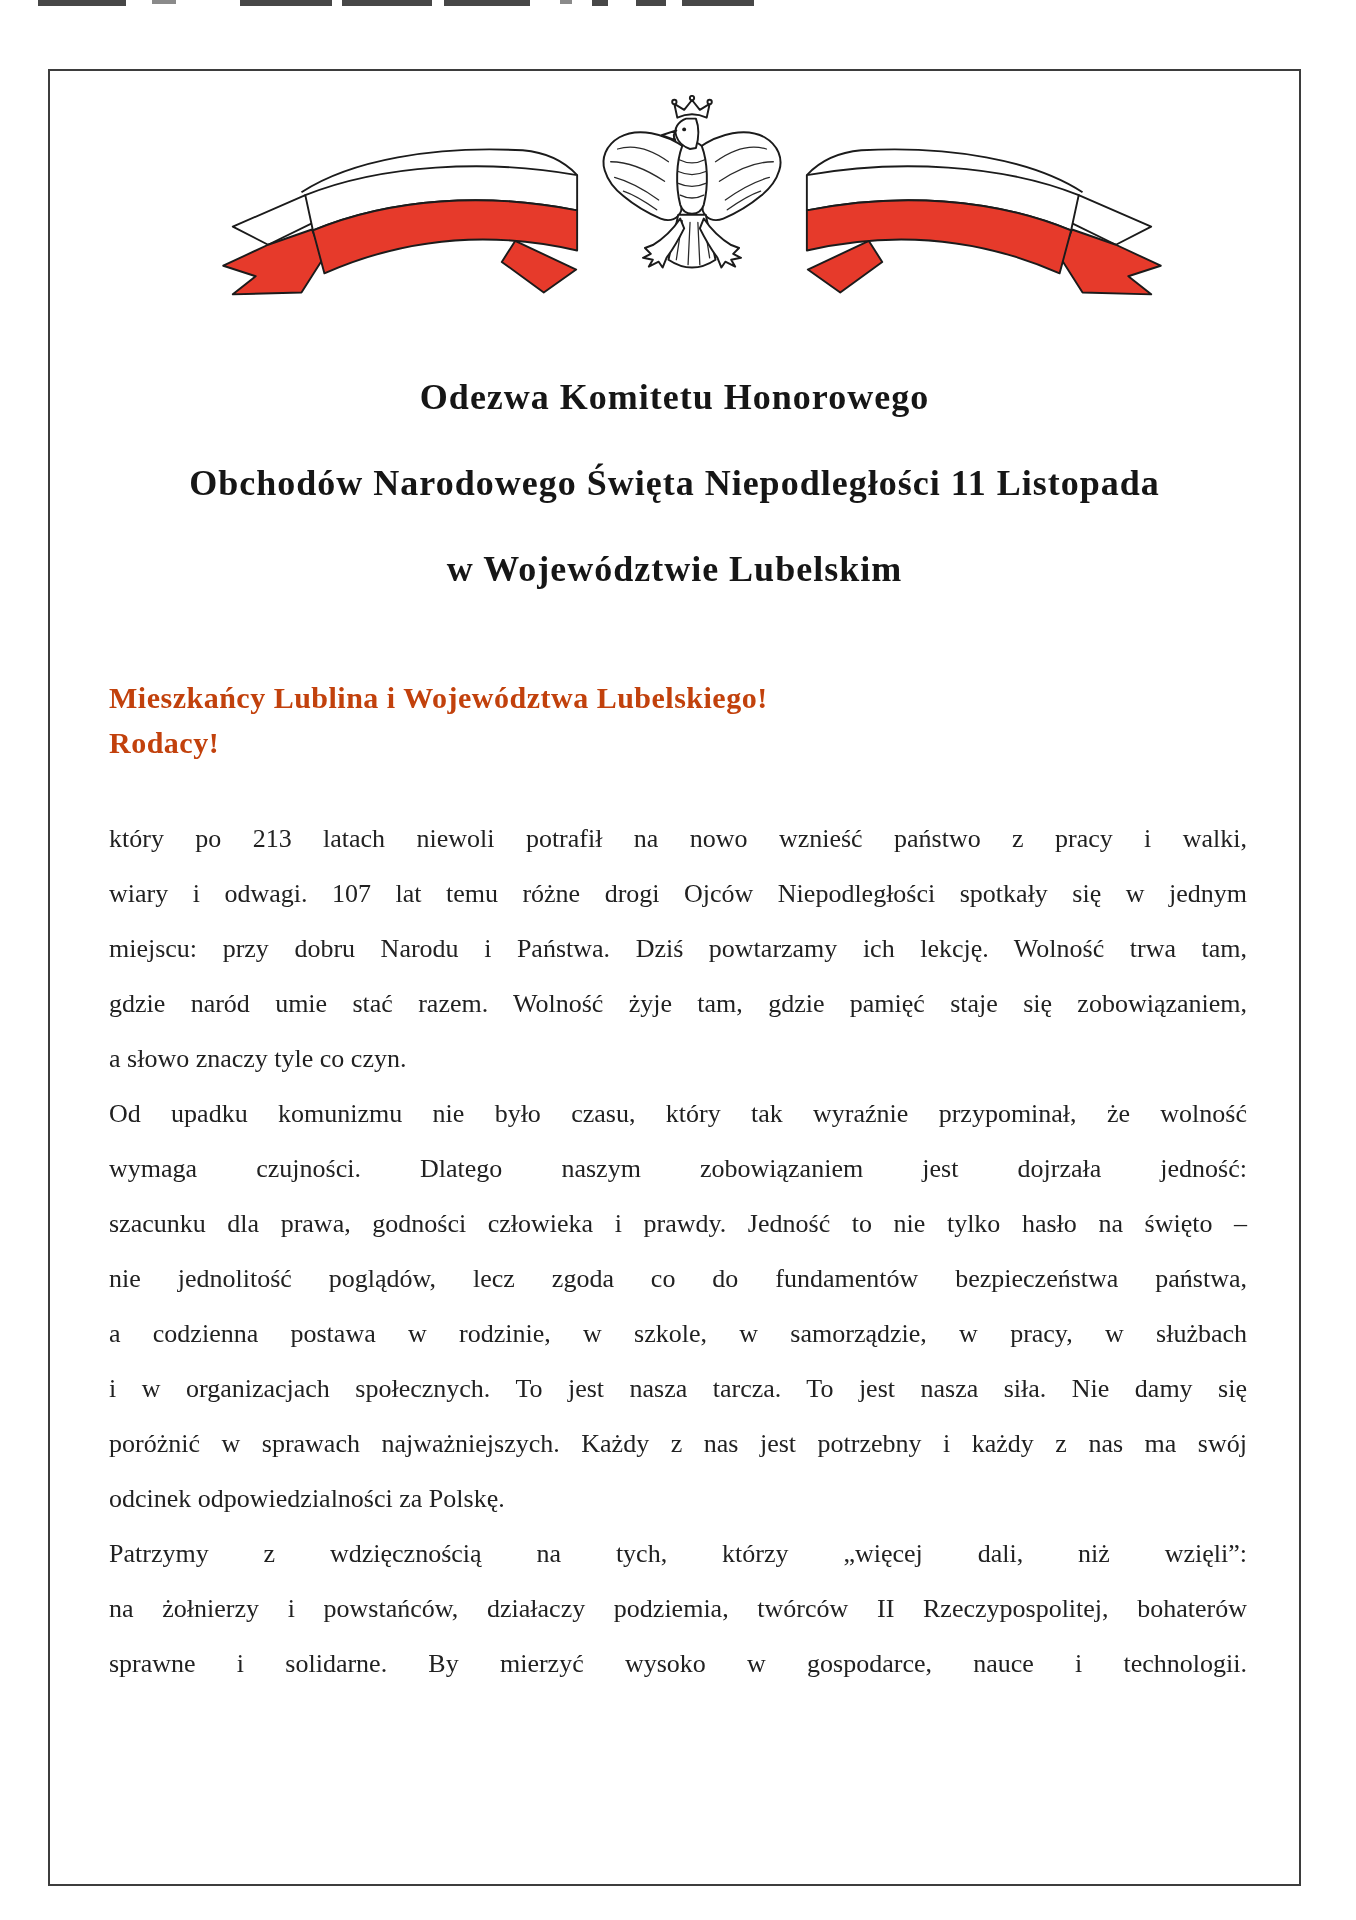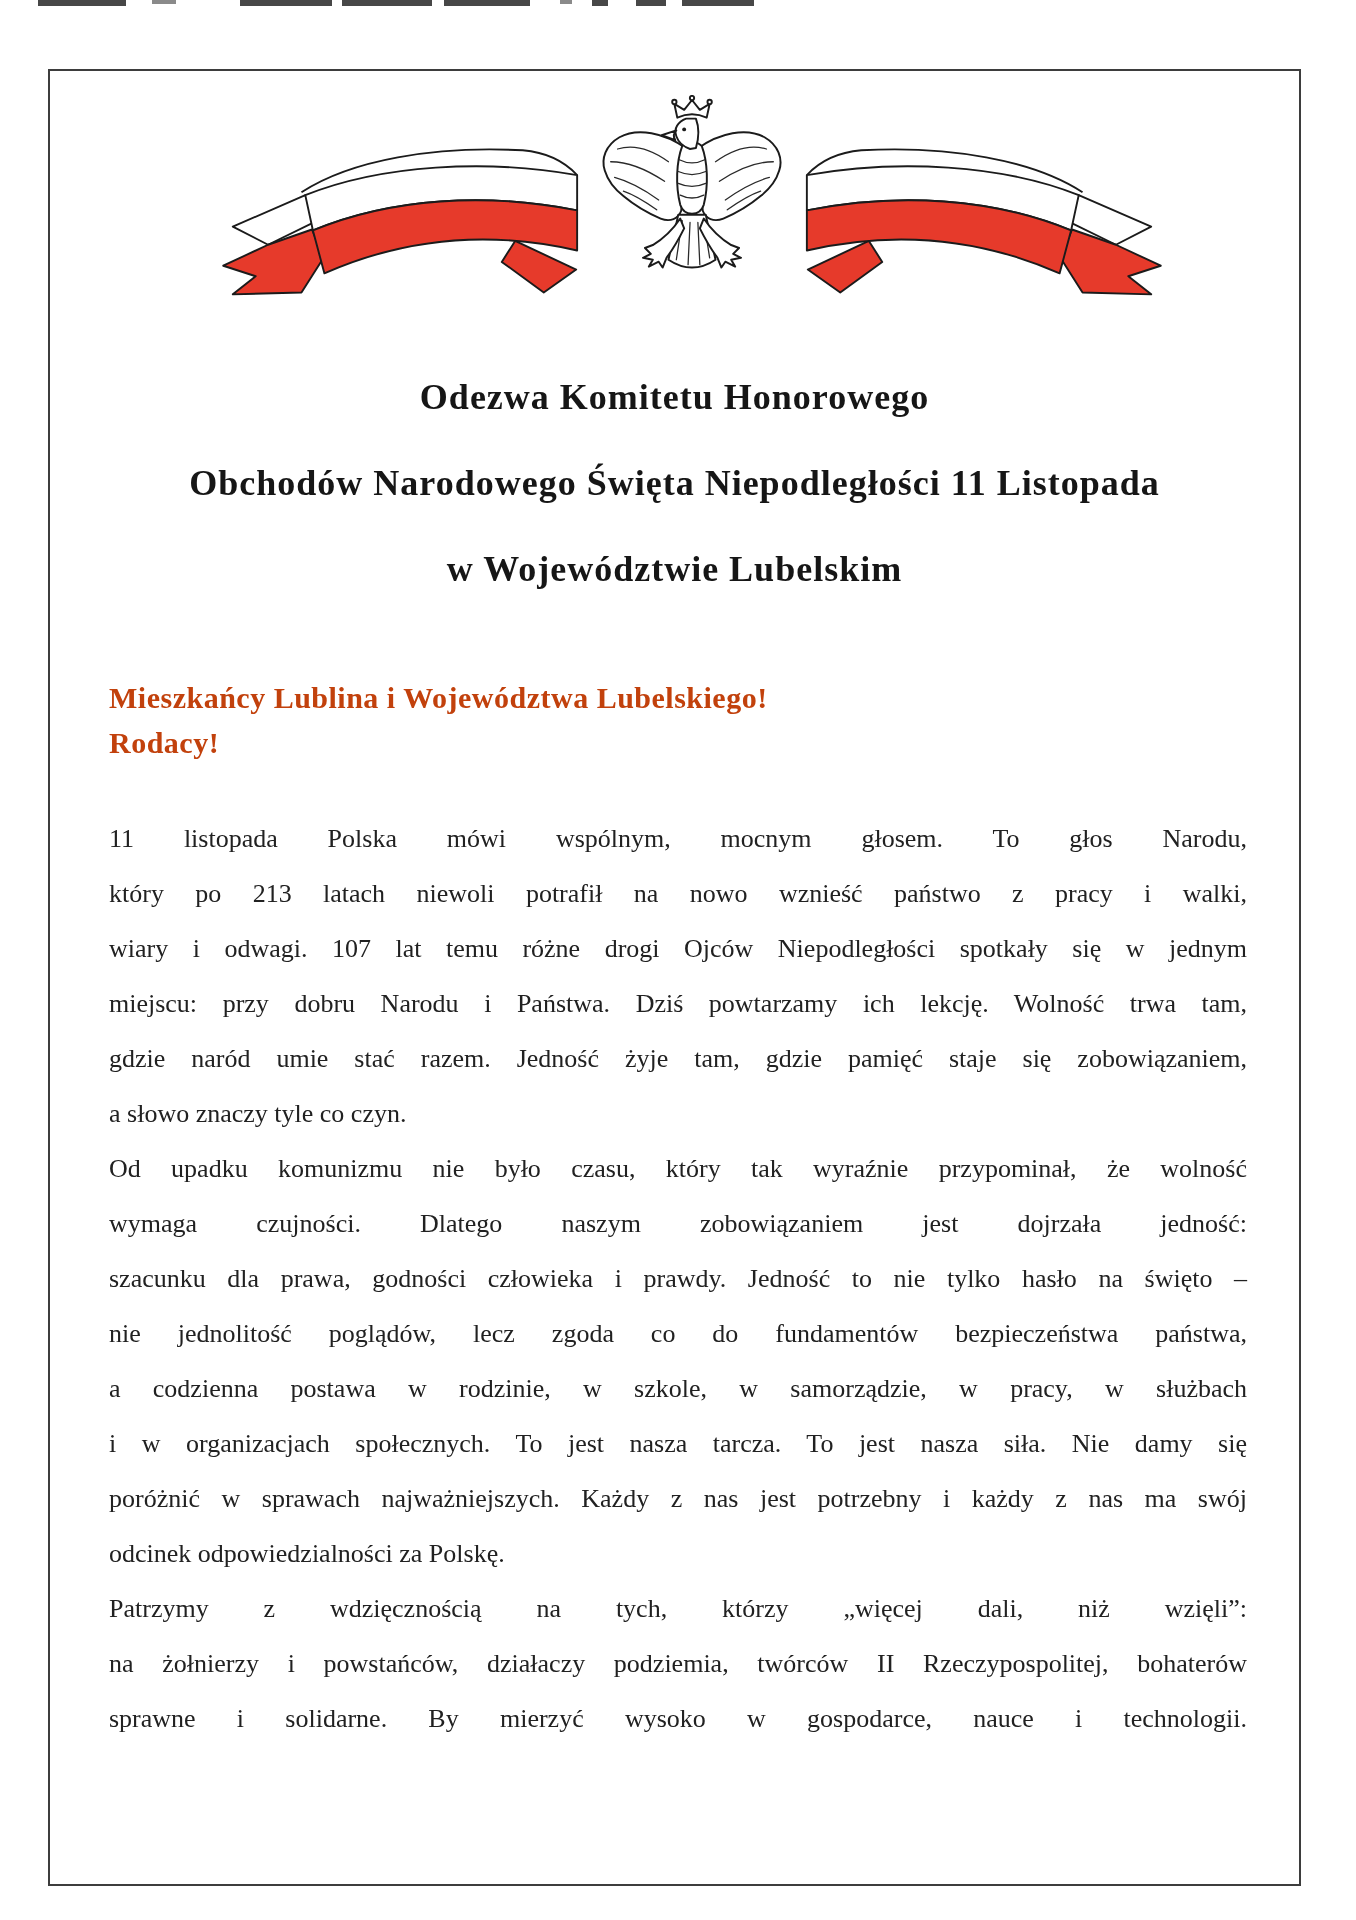--- a/index.html
+++ b/index.html
@@ -106,25 +106,24 @@
       <div>w Województwie Lubelskim</div>
     </div>
 
     <div class="salutation">
       <div>Mieszkańcy Lublina i Województwa Lubelskiego!</div>
       <div>Rodacy!</div>
     </div>
 
     <div class="body">
       <div>
-        <div class="bline">11 listopada Polska mówi wspólnym, mocnym głosem. To głos Narodu,</div>
         <div class="bline">który po 213 latach niewoli potrafił na nowo wznieść państwo z pracy i walki,</div>
         <div class="bline">wiary i odwagi. 107 lat temu różne drogi Ojców Niepodległości spotkały się w jednym</div>
         <div class="bline">miejscu: przy dobru Narodu i Państwa. Dziś powtarzamy ich lekcję. Wolność trwa tam,</div>
-        <div class="bline">gdzie naród umie stać razem. Jedność żyje tam, gdzie pamięć staje się zobowiązaniem,</div>
+        <div class="bline">gdzie naród umie stać razem. Wolność żyje tam, gdzie pamięć staje się zobowiązaniem,</div>
         <div class="bline last-left">a słowo znaczy tyle co czyn.</div>
       </div>
       <div>
         <div class="bline">Od upadku komunizmu nie było czasu, który tak wyraźnie przypominał, że wolność</div>
         <div class="bline">wymaga czujności. Dlatego naszym zobowiązaniem jest dojrzała jedność:</div>
         <div class="bline">szacunku dla prawa, godności człowieka i prawdy. Jedność to nie tylko hasło na święto –</div>
         <div class="bline">nie jednolitość poglądów, lecz zgoda co do fundamentów bezpieczeństwa państwa,</div>
         <div class="bline">a codzienna postawa w rodzinie, w szkole, w samorządzie, w pracy, w służbach</div>
         <div class="bline">i w organizacjach społecznych. To jest nasza tarcza. To jest nasza siła. Nie damy się</div>
         <div class="bline">poróżnić w sprawach najważniejszych. Każdy z nas jest potrzebny i każdy z nas ma swój</div>

